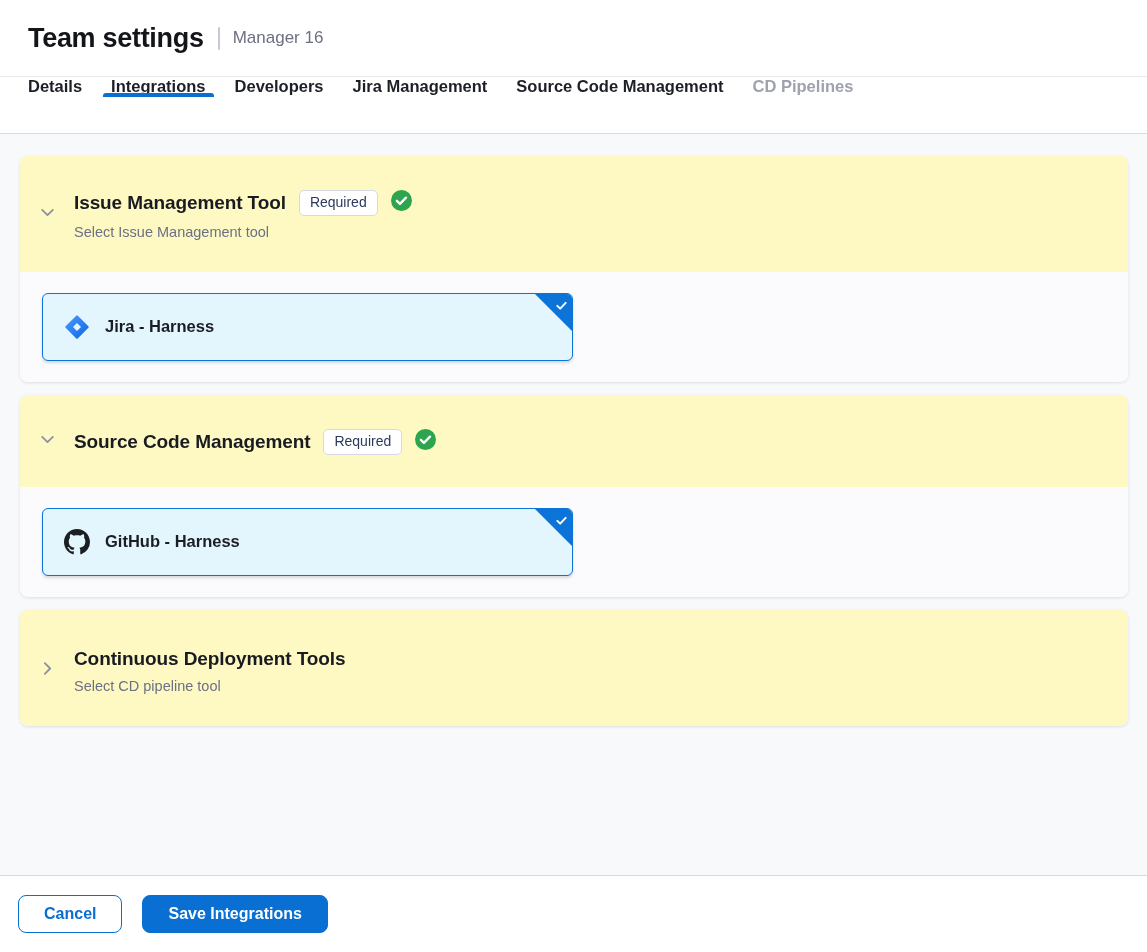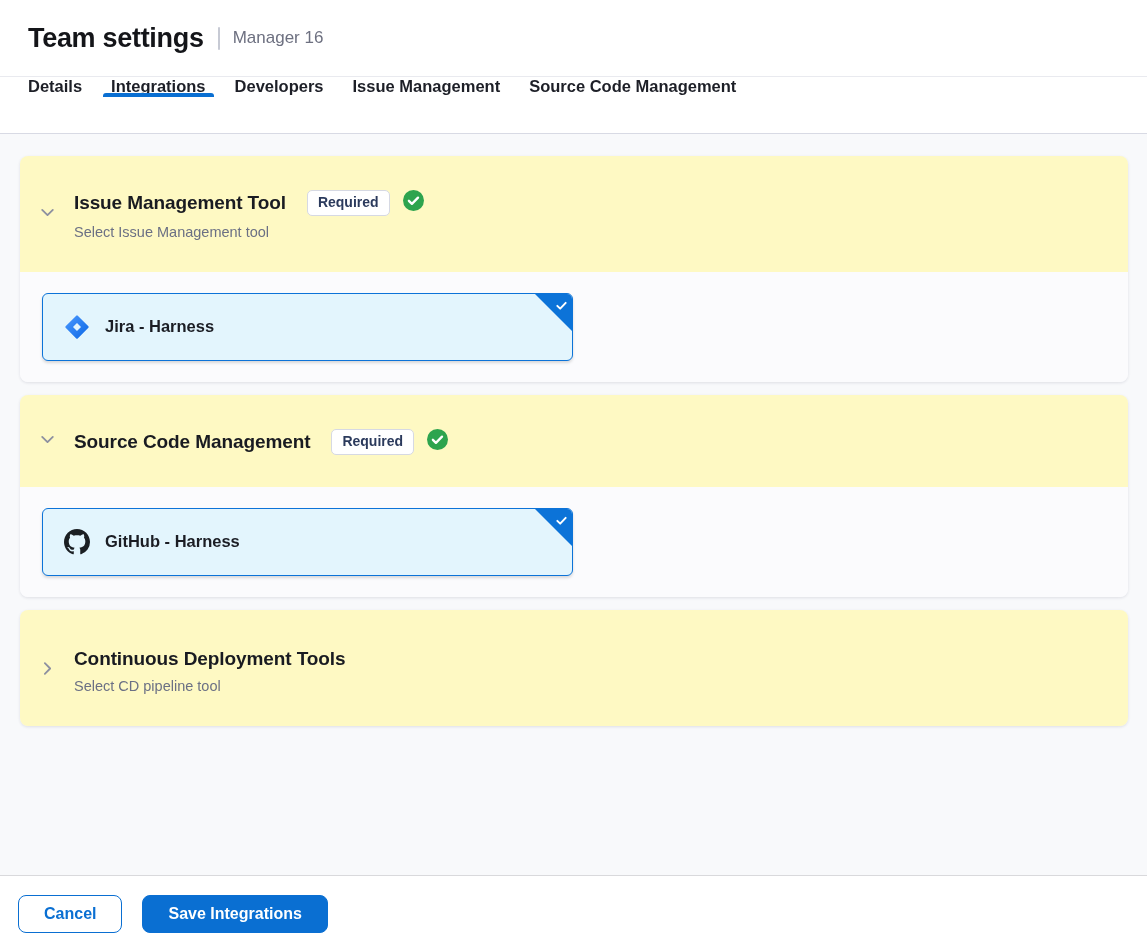--- a/index.html
+++ b/index.html
@@ -100,24 +100,23 @@
     font-weight: bold;
     color: #191b21;
     letter-spacing: -0.1px;
   }
   .badge {
     background: #ffffff;
     border: 1px solid #d6d9e3;
     border-radius: 5px;
     padding: 3px 10px 4px;
     font-size: 14px;
-    font-weight: bold;
+    font-weight: normal;
     color: #2b3a5c;
     line-height: 1.2;
-    margin-left: 8px;
   }
   .sec-subtitle {
     margin-top: 8px;
     font-size: 14.5px;
     color: #6b7084;
   }
   .section-body {
     background: #fbfbfd;
     padding: 21px 0 21px 22px;
   }
@@ -192,22 +191,23 @@
 <div class="header">
   <div class="page-title">Team settings</div>
   <div class="title-sep"></div>
   <div class="page-subtitle">Manager 16</div>
 </div>
 
 <div class="tabbar">
   <div class="tab">Details</div>
   <div class="tab active">Integrations</div>
   <div class="tab">Developers</div>
-  <div class="tab">Issue Management</div>
+  <div class="tab">Jira Management</div>
   <div class="tab">Source Code Management</div>
+  <div class="tab disabled">CD Pipelines</div>
 </div>
 
 <div class="content">
 
   <div class="section">
     <div class="section-header">
       <div class="chev-cell">
         <span>
           <svg width="17" height="17" viewBox="0 0 16 16">
               <path d="M3 5.5 8 10.5 13 5.5" stroke="#8d90a0" stroke-width="1.7" fill="none" stroke-linecap="round" stroke-linejoin="round"></path>

